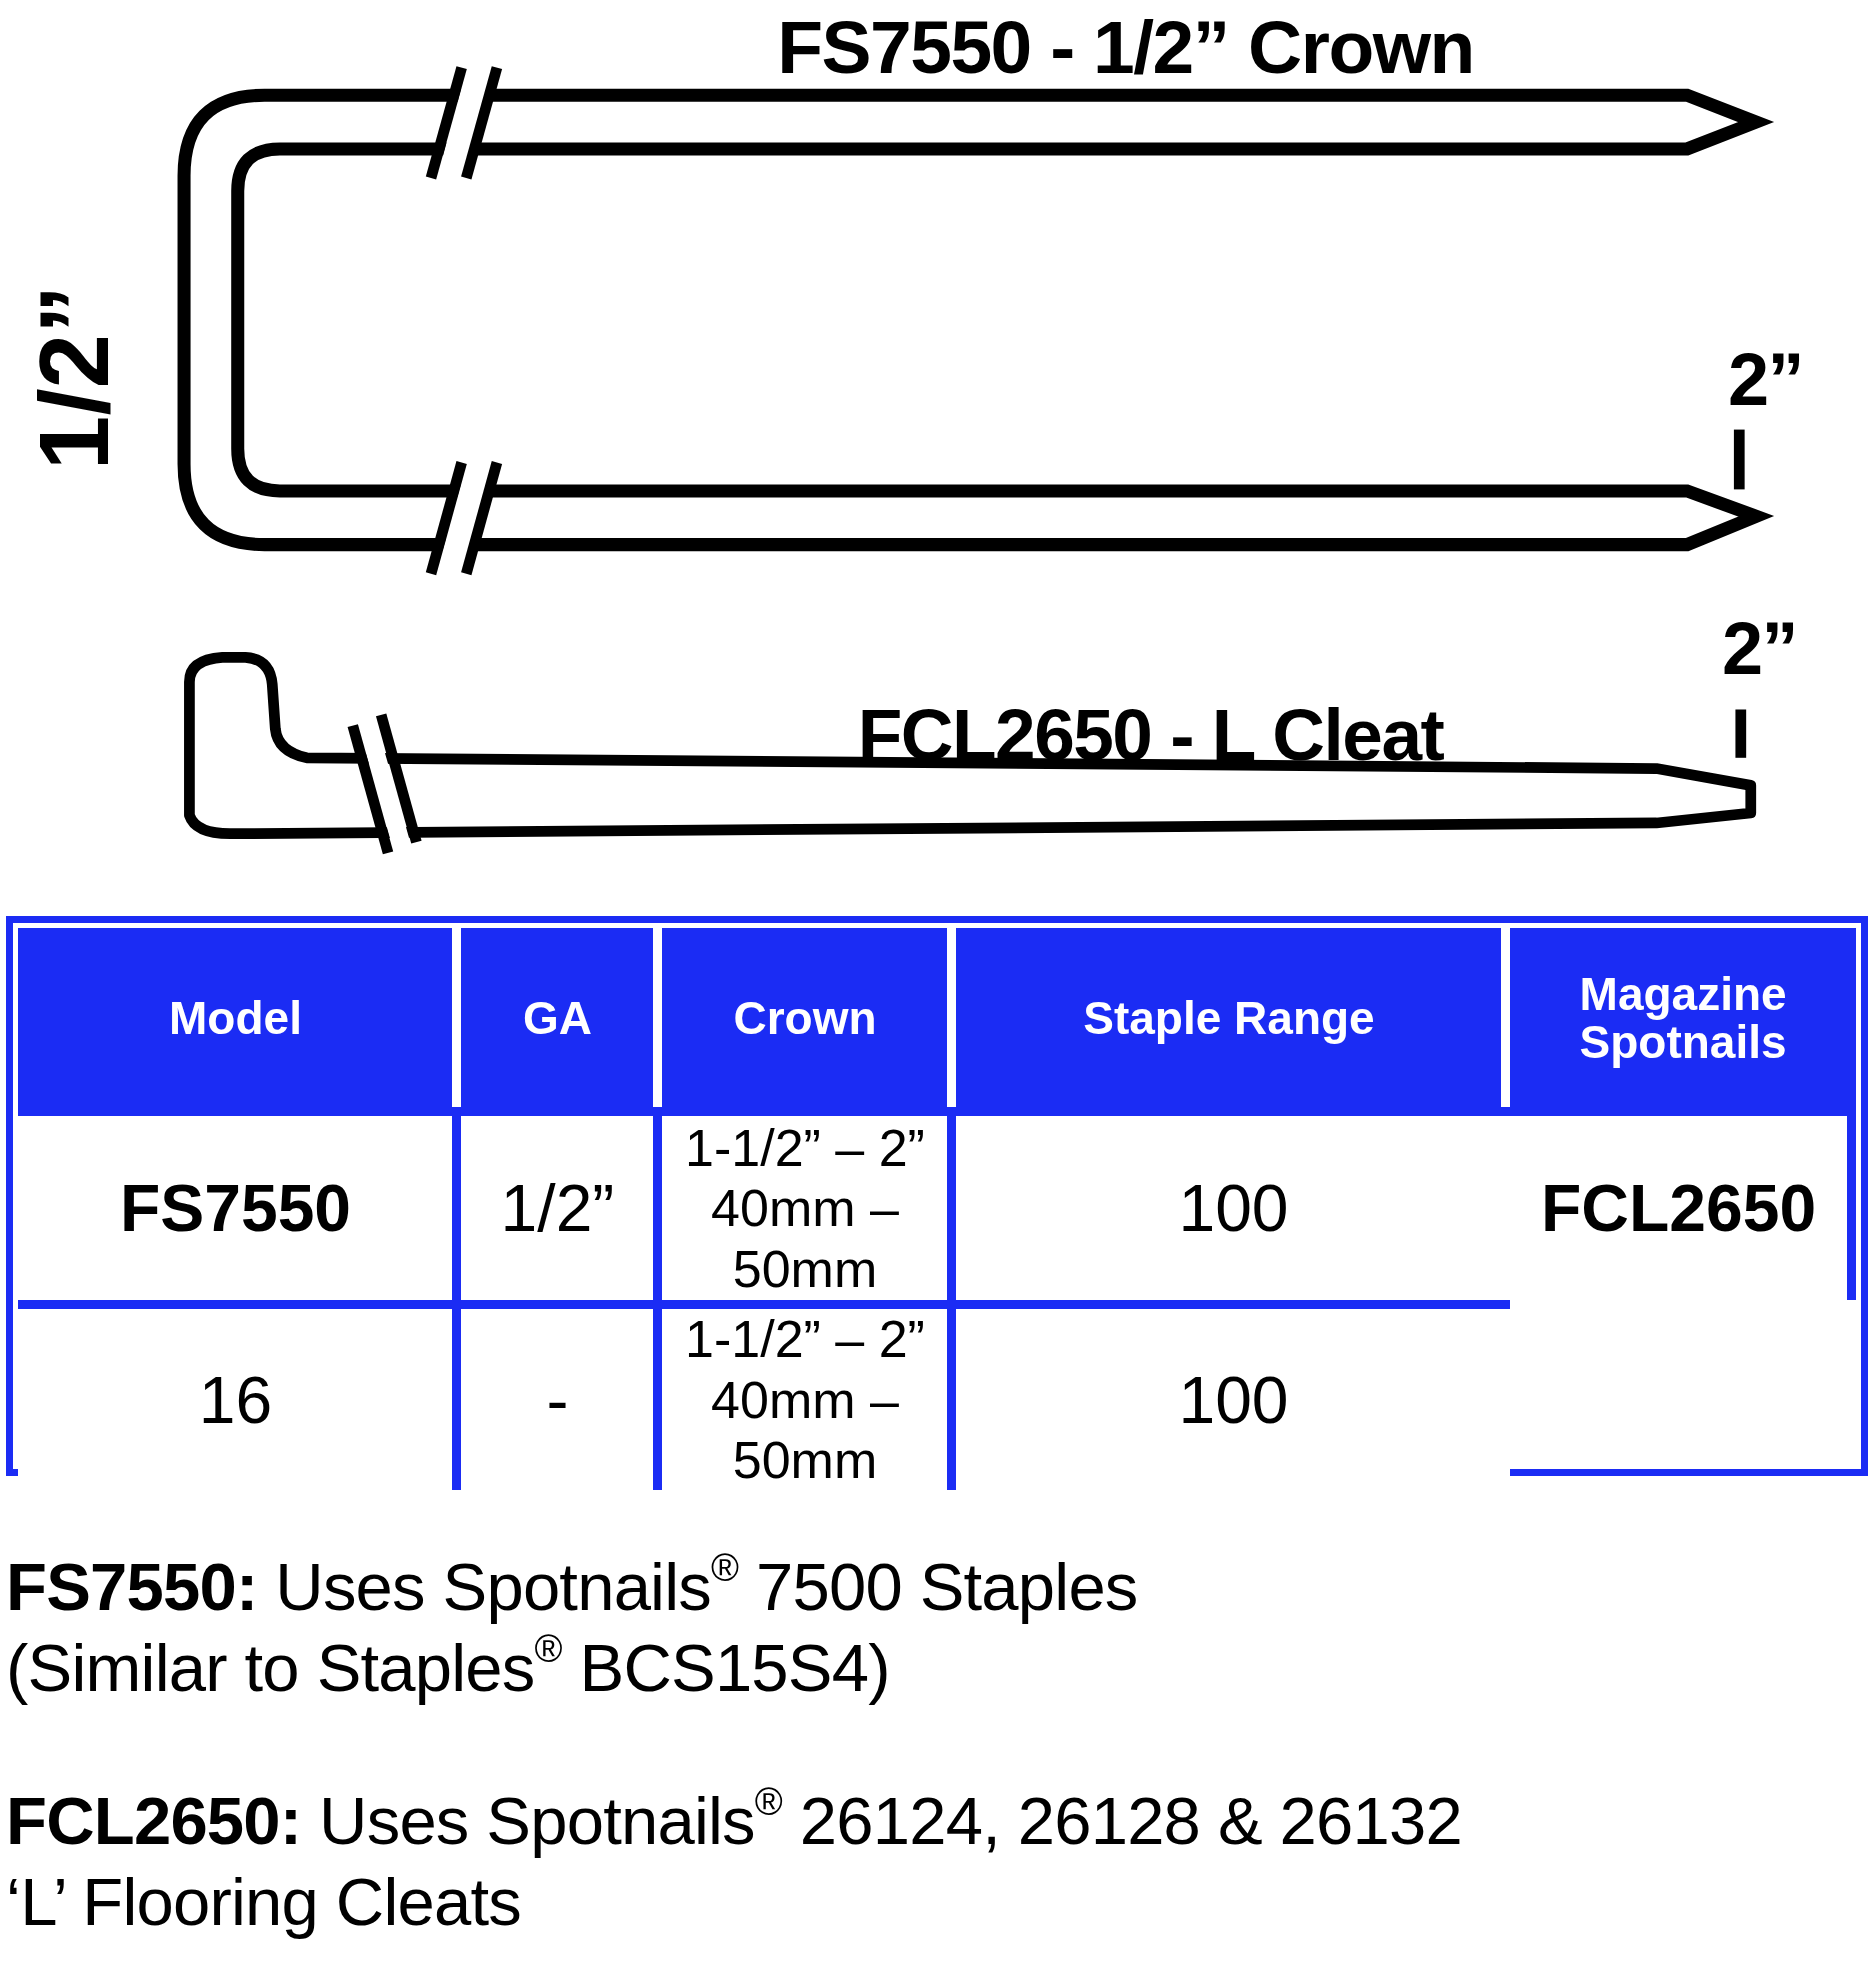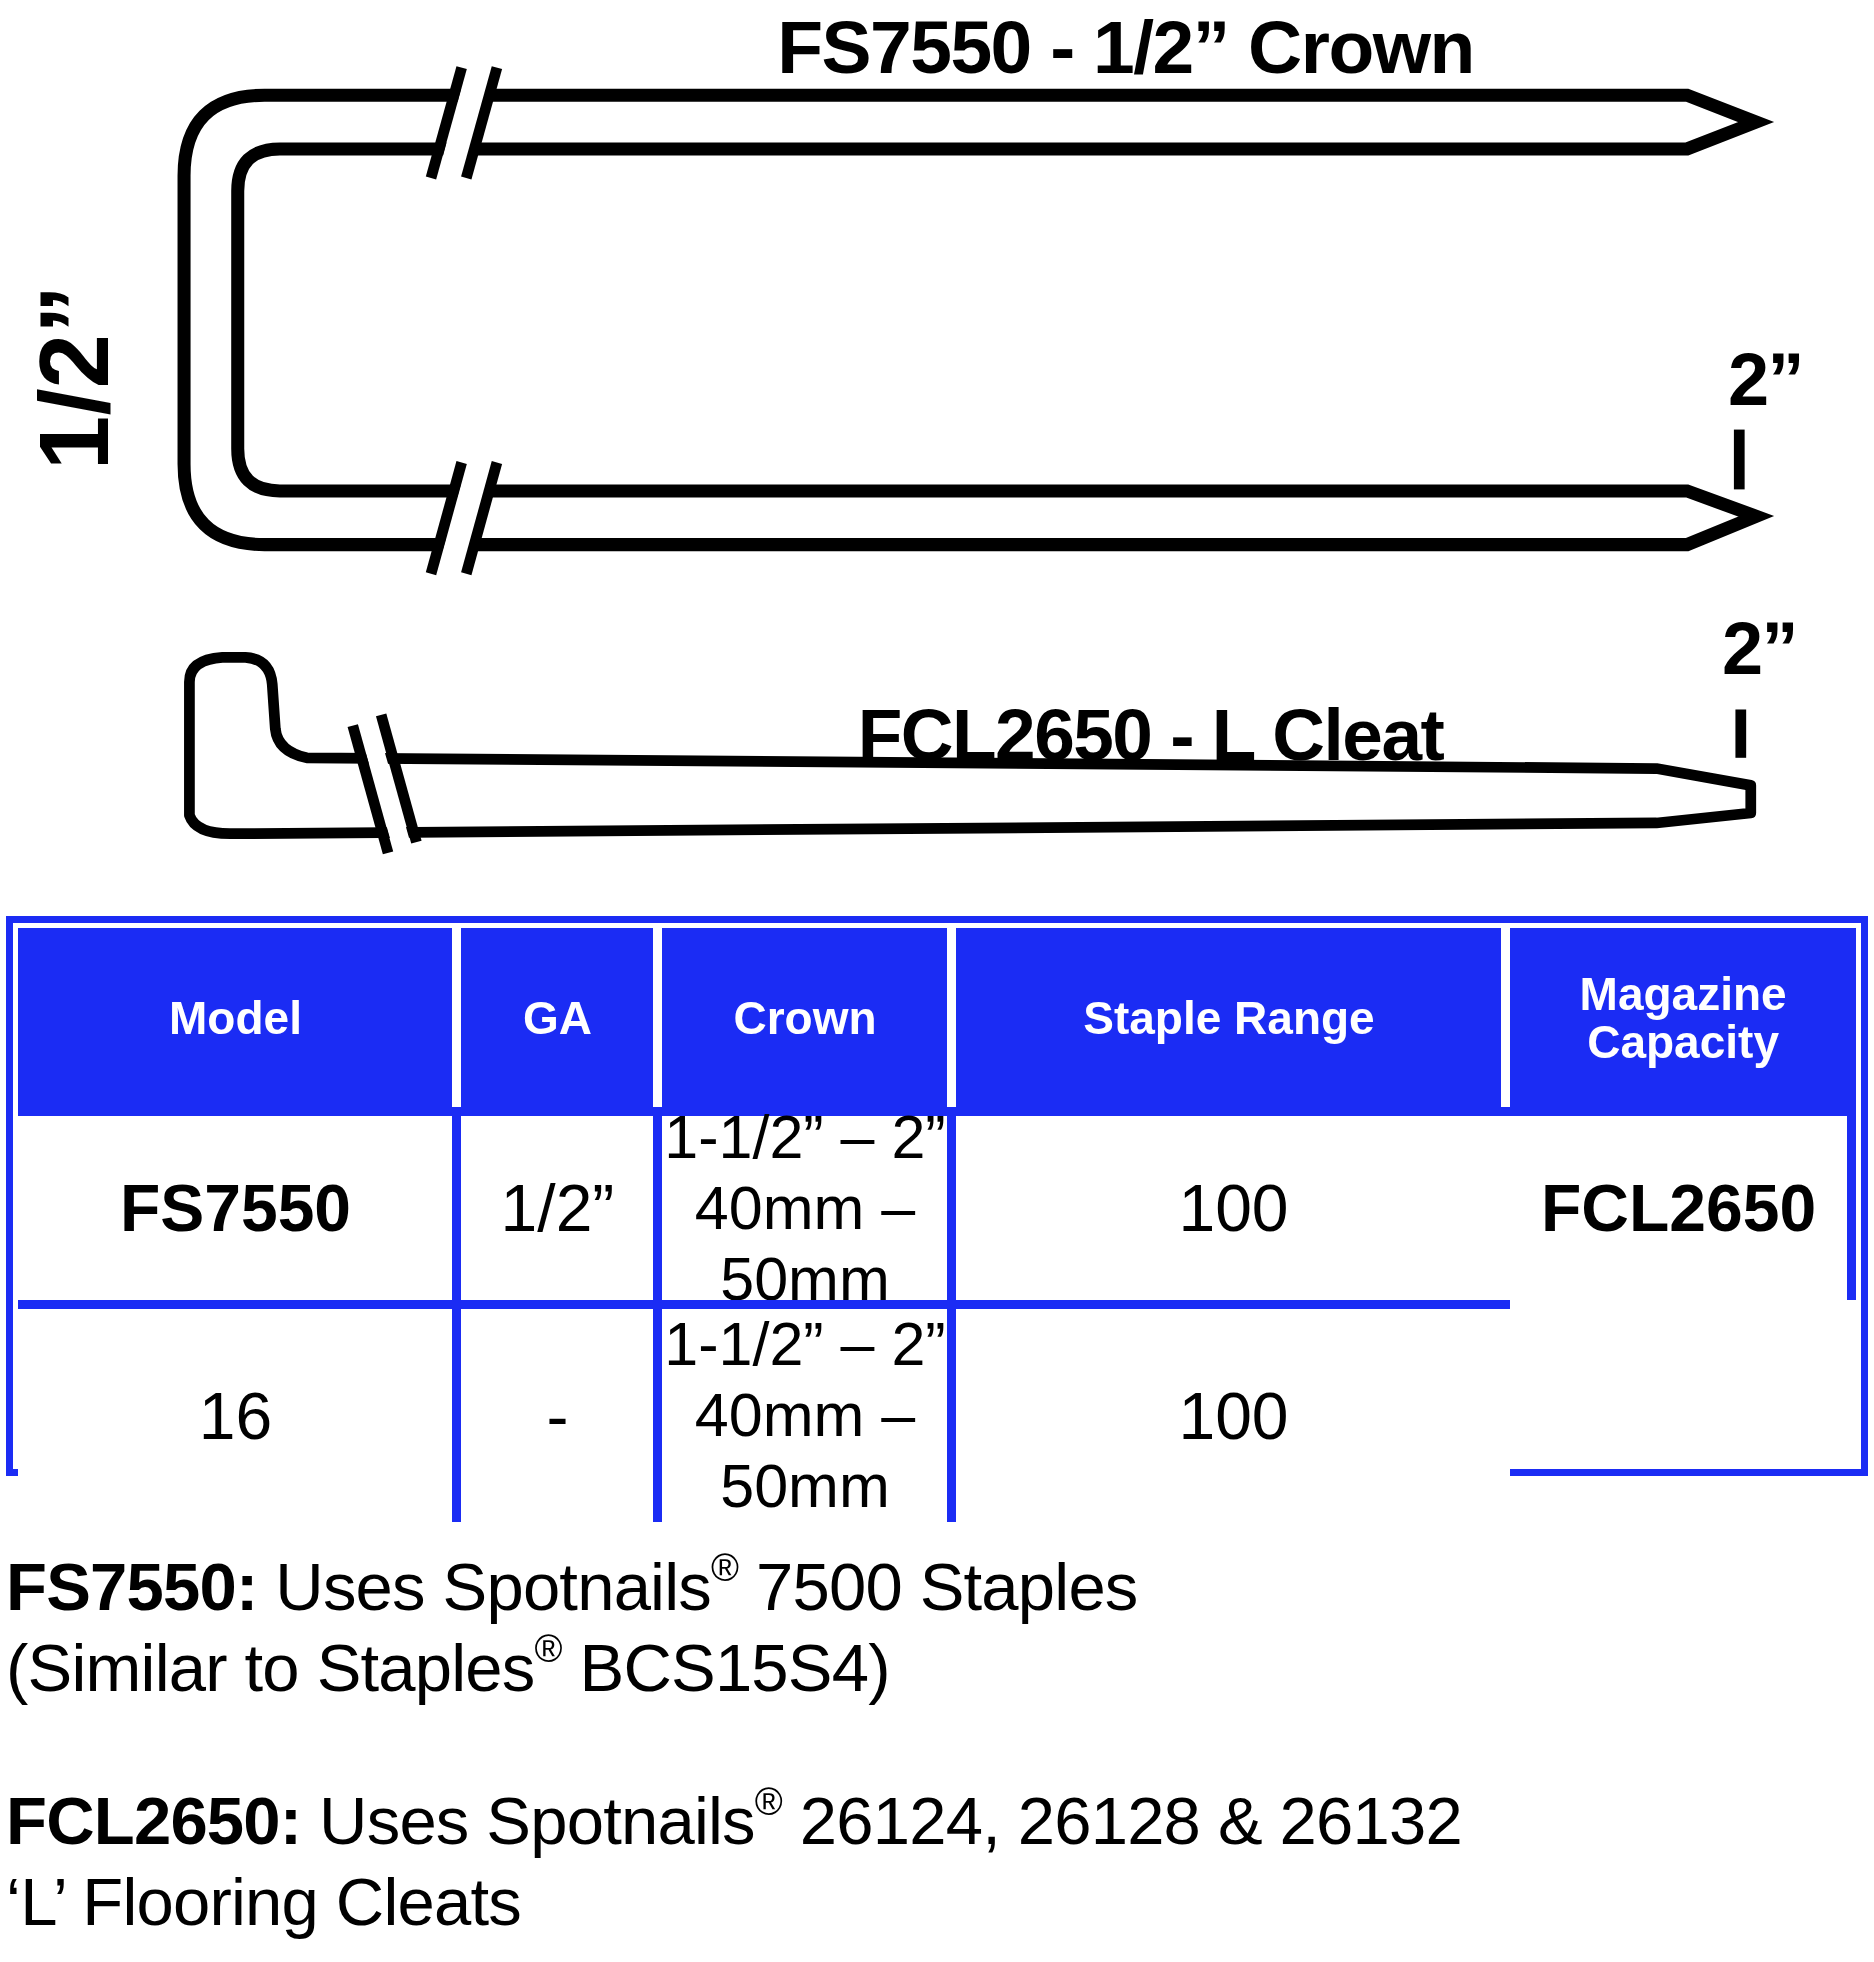--- a/index.html
+++ b/index.html
@@ -44,21 +44,21 @@
   .hcell.last{border-right:none;}
   .bcell{
     background:#fff;font-size:66px;
     display:flex;flex-direction:column;align-items:center;justify-content:center;
     border-top:9.2px solid var(--blue);
     border-right:9.2px solid var(--blue);
     box-sizing:border-box;text-align:center;
   }
   .bcell.last{border-right:none;}
   .bcell.model{font-weight:bold;}
-  .range-line{font-size:61px;line-height:1.16;}
+  .range-line{font-size:52px;line-height:1.16;}
   
   .note{
     left:6.1px;width:1868px;font-size:67px;line-height:1.21;
     letter-spacing:-0.8px;white-space:nowrap;
   }
   .note .prefix{font-weight:bold;}
   .reg{font-size:38px;vertical-align:29px;}
   :root{--blue:#1b2cf4;}
 </style>
 </head>
@@ -107,21 +107,21 @@
 
 <div class="abs dim-label" style="left:1698px;top:606px;width:123px;text-align:center;">2”</div>
 
 <div class="abs spec-table">
   <div class="spec-grid">
 
     <div class="hcell">Model</div>
     <div class="hcell">GA</div>
     <div class="hcell">Crown</div>
     <div class="hcell">Staple Range</div>
-    <div class="hcell last">Magazine Capacity</div>
+    <div class="hcell last">Magazine Spotnails</div>
 
     <div class="bcell model">FS7550</div>
     <div class="bcell">1/2”</div>
     <div class="bcell">
       <span class="range-line">1-1/2” – 2”</span>
       <span class="range-line">40mm – 50mm</span>
     </div>
     <div class="bcell last">100</div>
 
     <div class="bcell model">FCL2650</div>

